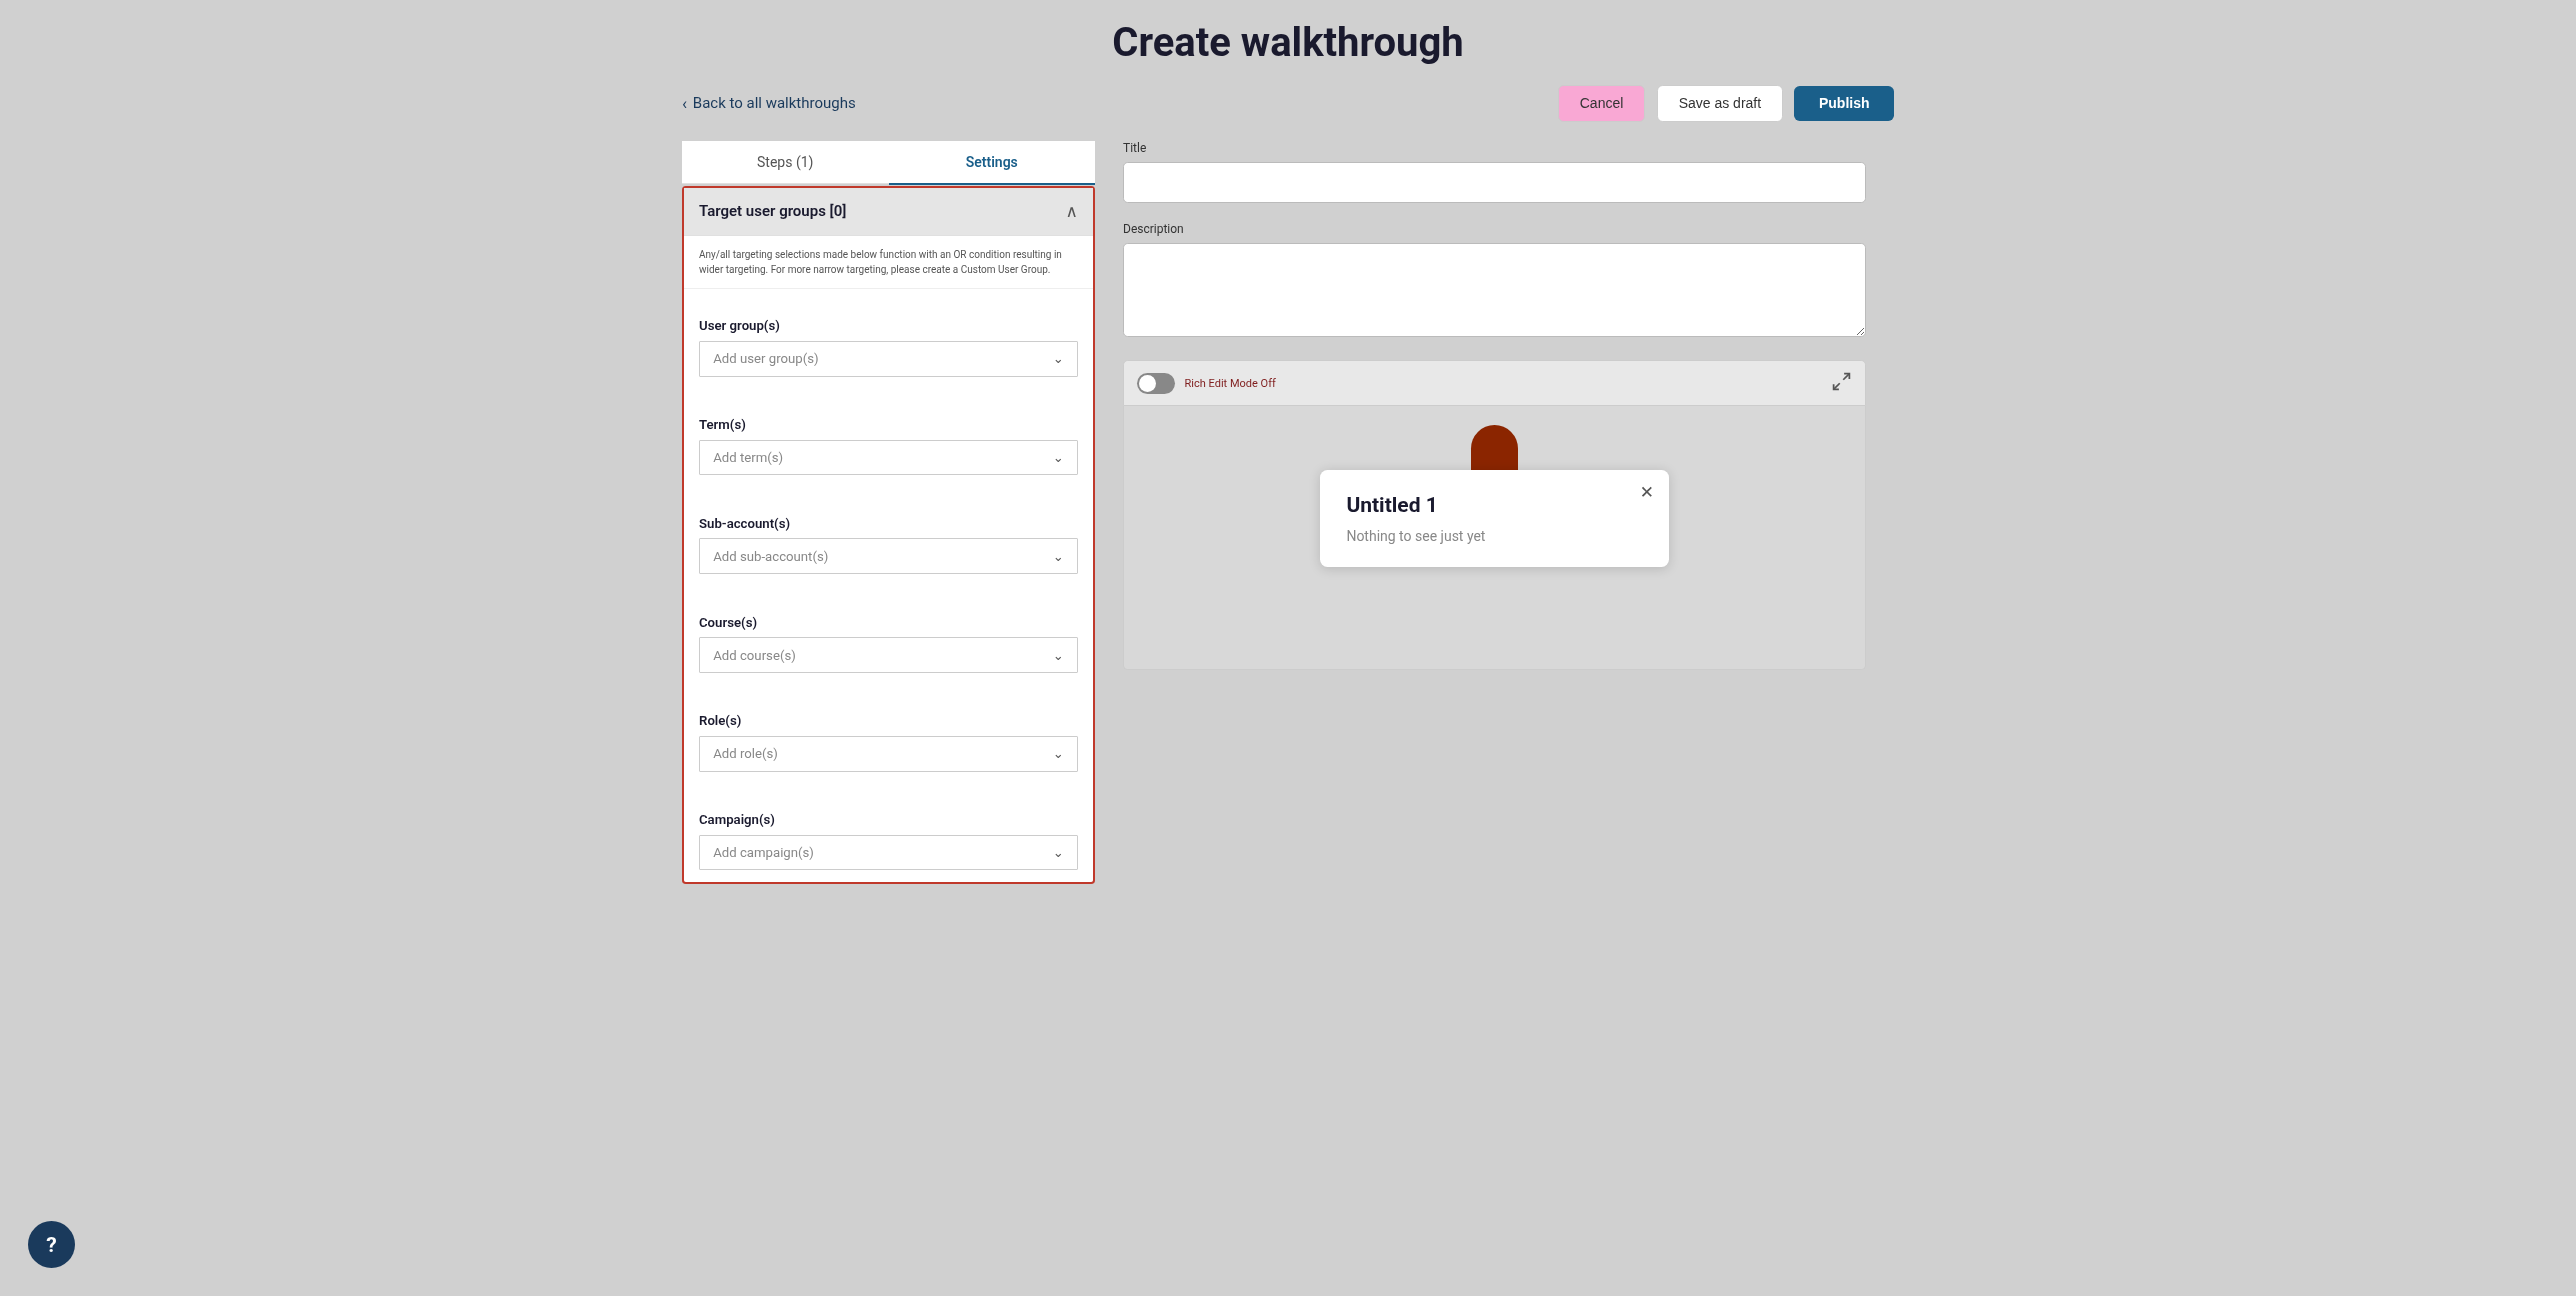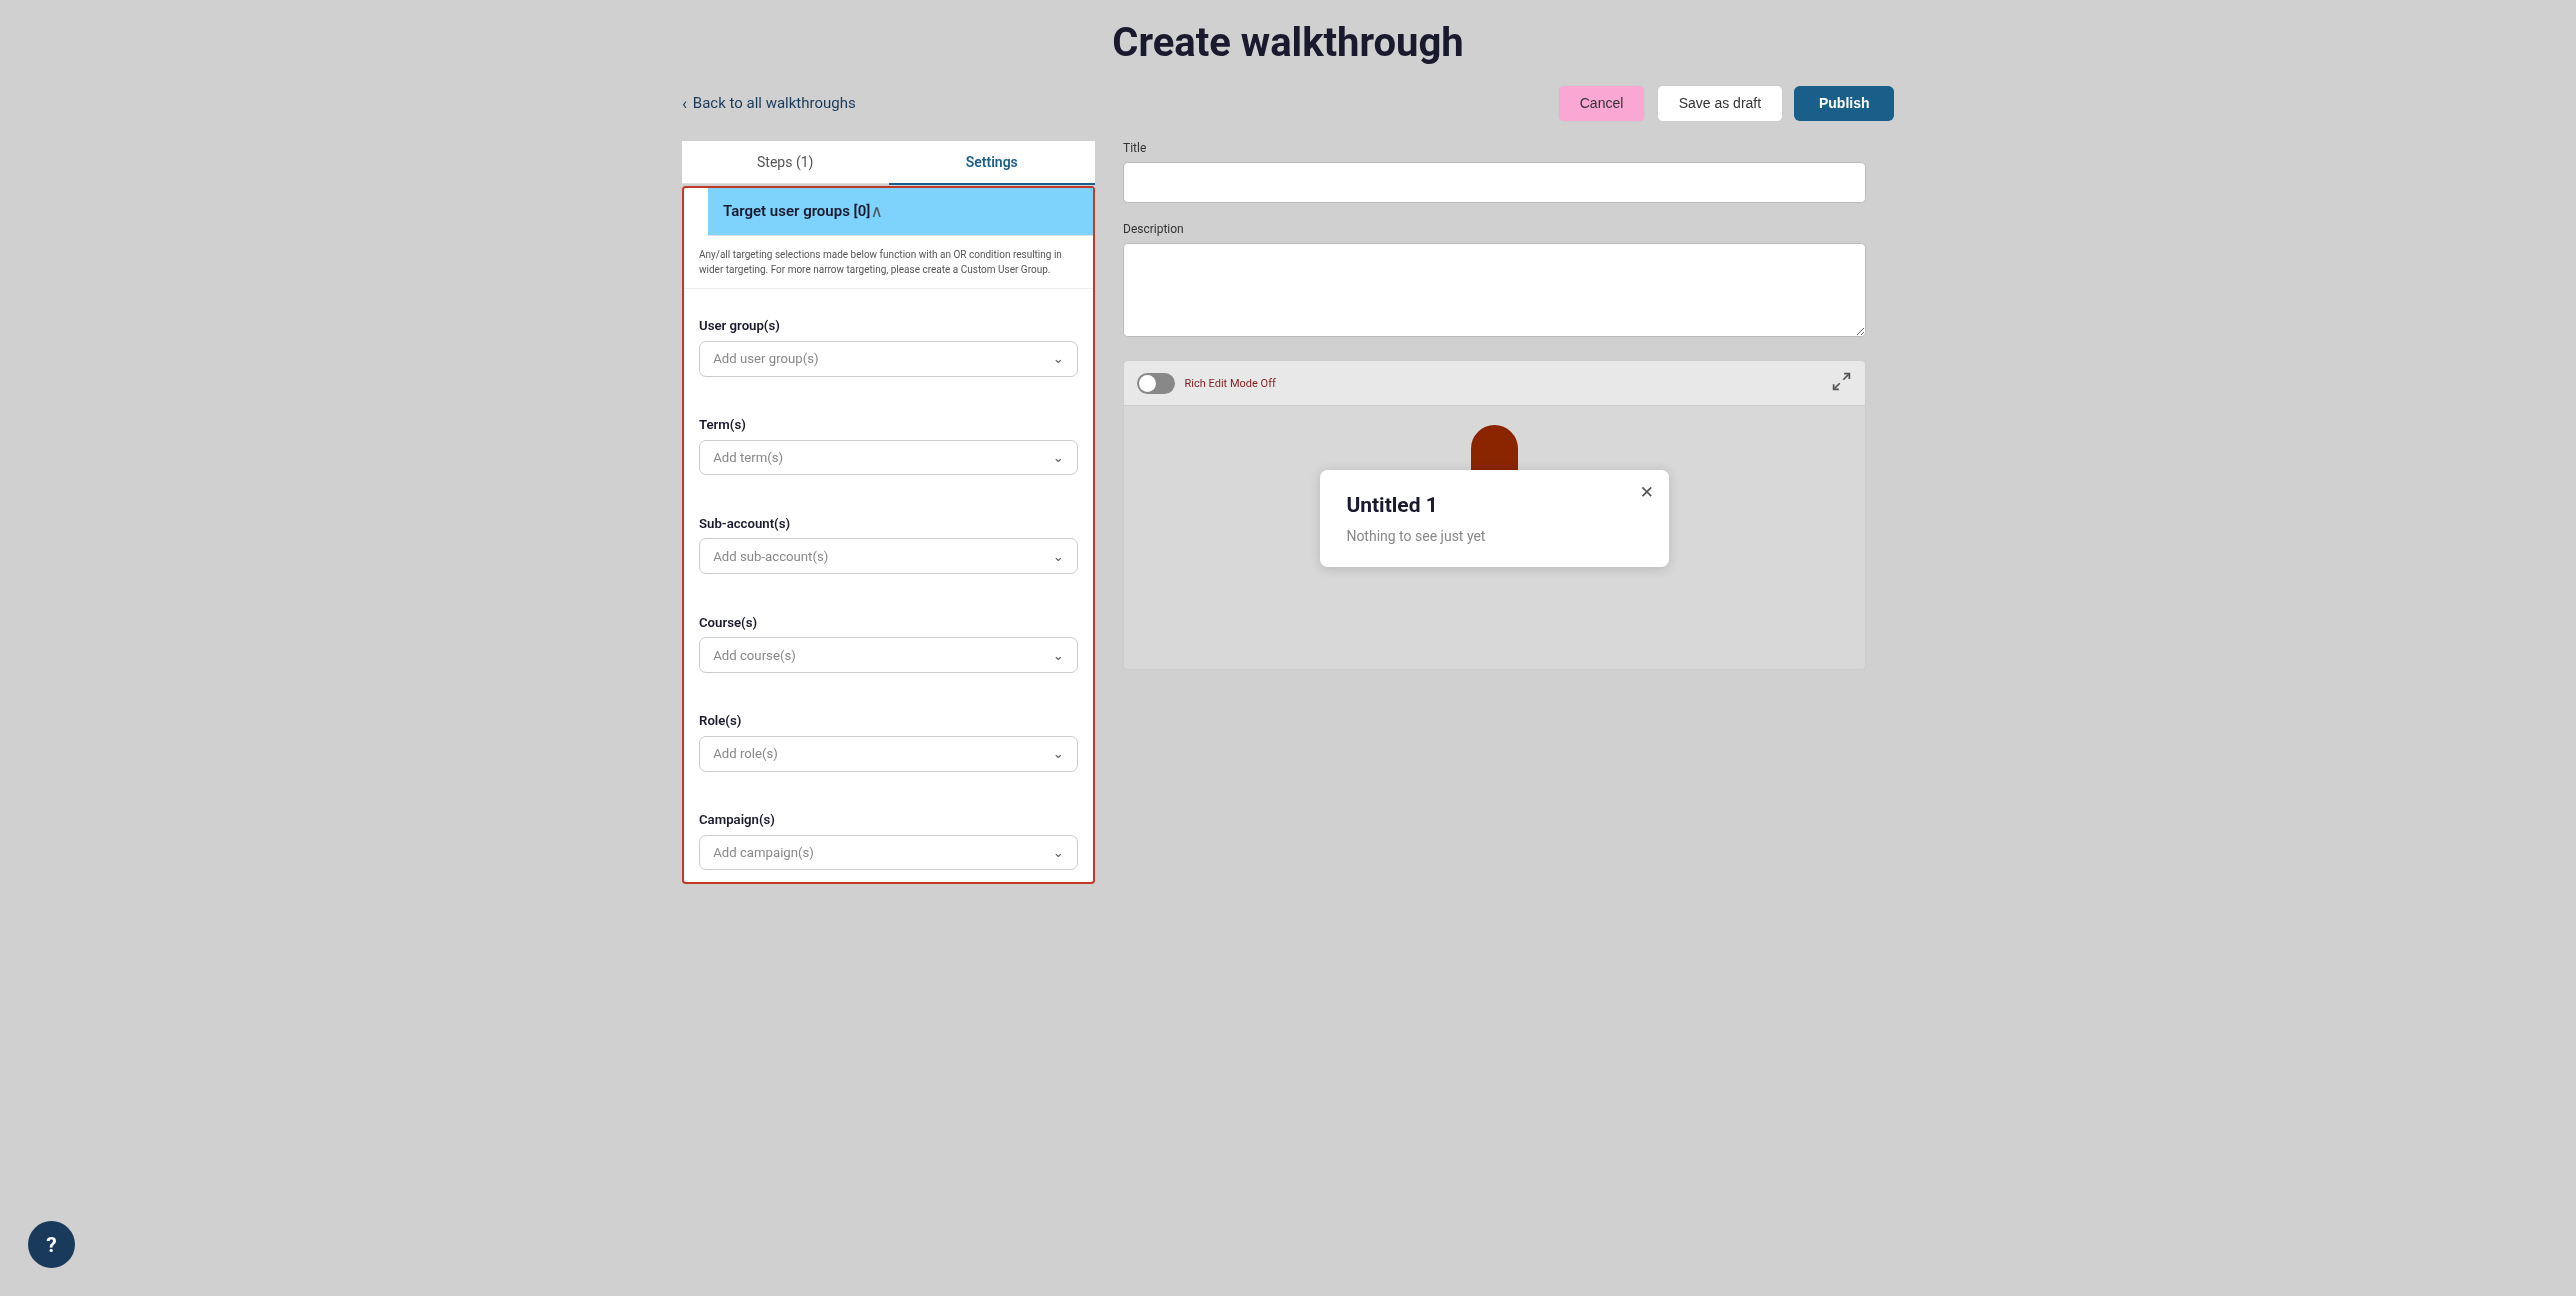--- a/index.html
+++ b/index.html
@@ -120,26 +120,25 @@
 
     .target-panel {
       border: 2.8px solid #c0392b;
       background: #fff;
       border-radius: 3.8px;
       margin-top: 1.9px;
     }
 
     .target-header {
       display: flex;
-      justify-content: flex-start;
+      justify-content: space-between;
       align-items: center;
       padding: 13.2px 15px;
-      background: #7dd3fc;
+      background: #e5e5e5;
       border-bottom: 0.9px solid #e0e0e0;
-      margin-left: 24px;
     }
 
     .target-title {
       font-size: 15px;
       font-weight: 600;
       color: #1a1a2e;
     }
 
     .collapse-icon {
       cursor: pointer;
@@ -166,21 +165,21 @@
       margin-bottom: 7.5px;
       margin-top: 16px;
     }
 
     .select-dropdown {
       width: 100%;
       display: flex;
       justify-content: space-between;
       align-items: center;
       border: 0.9px solid #ccc;
-      border-radius: 7px;
+      border-radius: 1px;
       padding: 9.4px 13.2px;
       background: #fff;
       cursor: pointer;
       font-size: 13.2px;
       color: #888;
       margin-bottom: 3.8px;
     }
 
     .dropdown-arrow {
       font-size: 13.2px;

